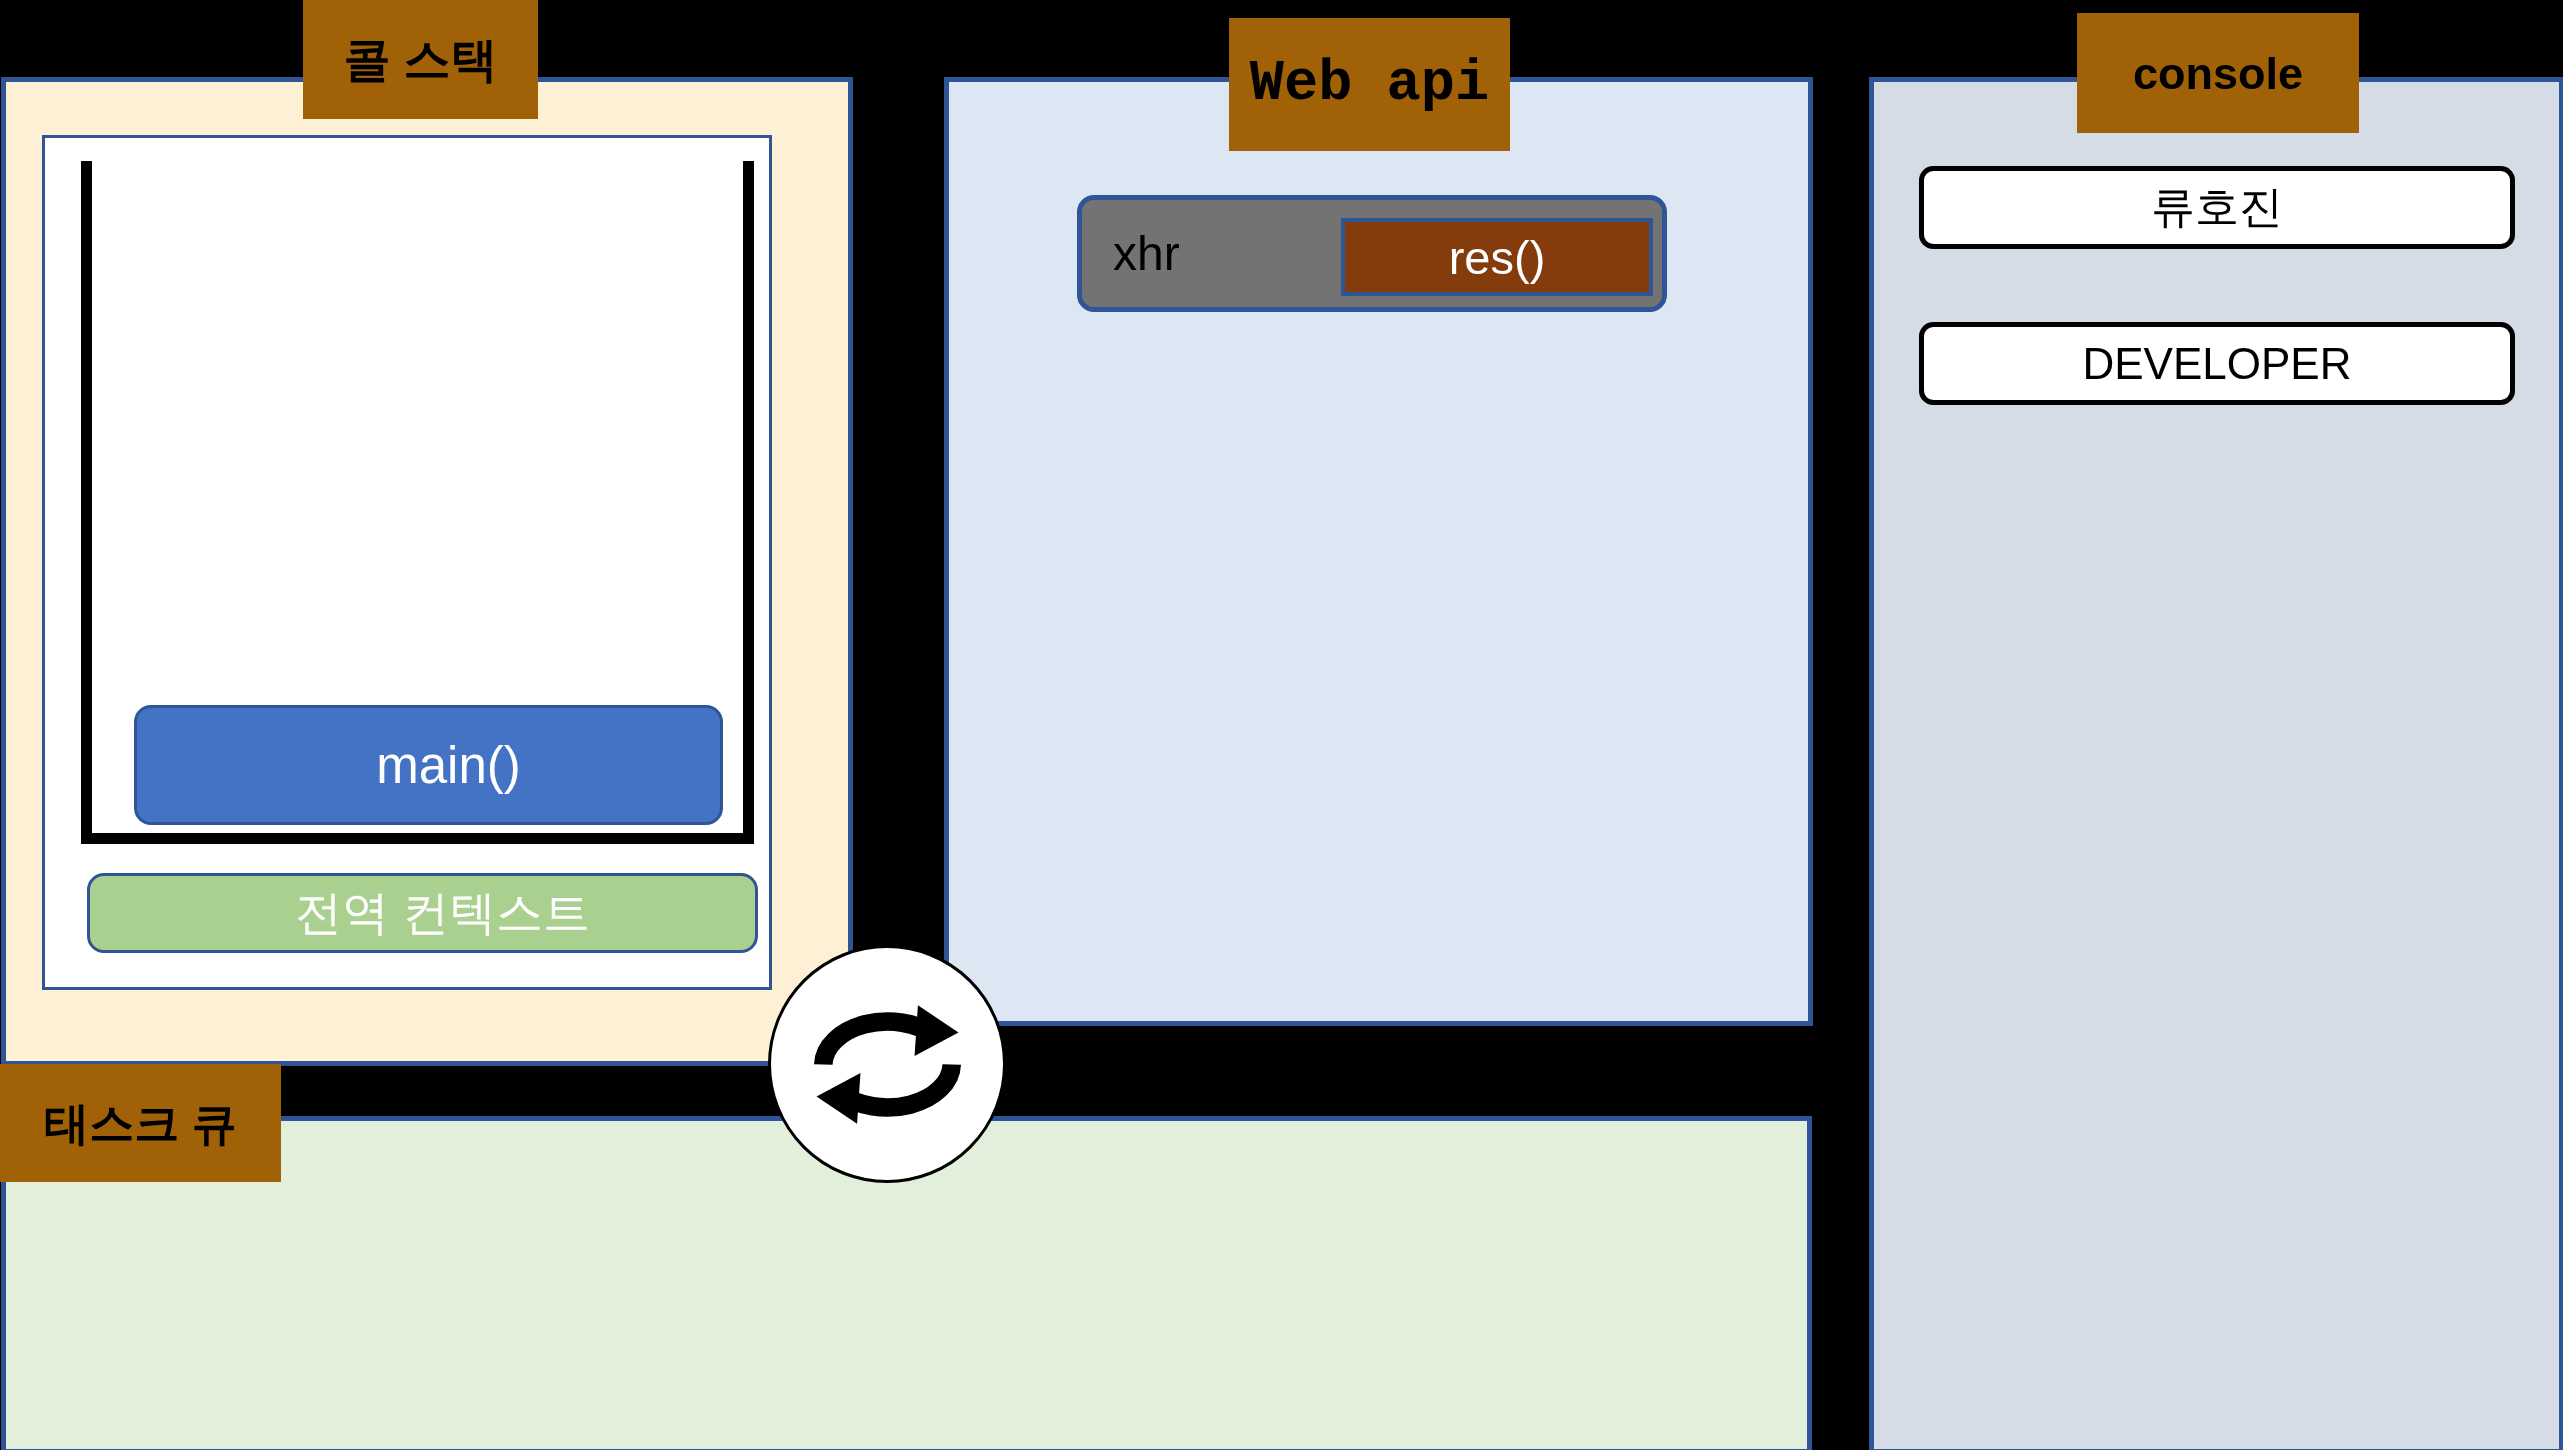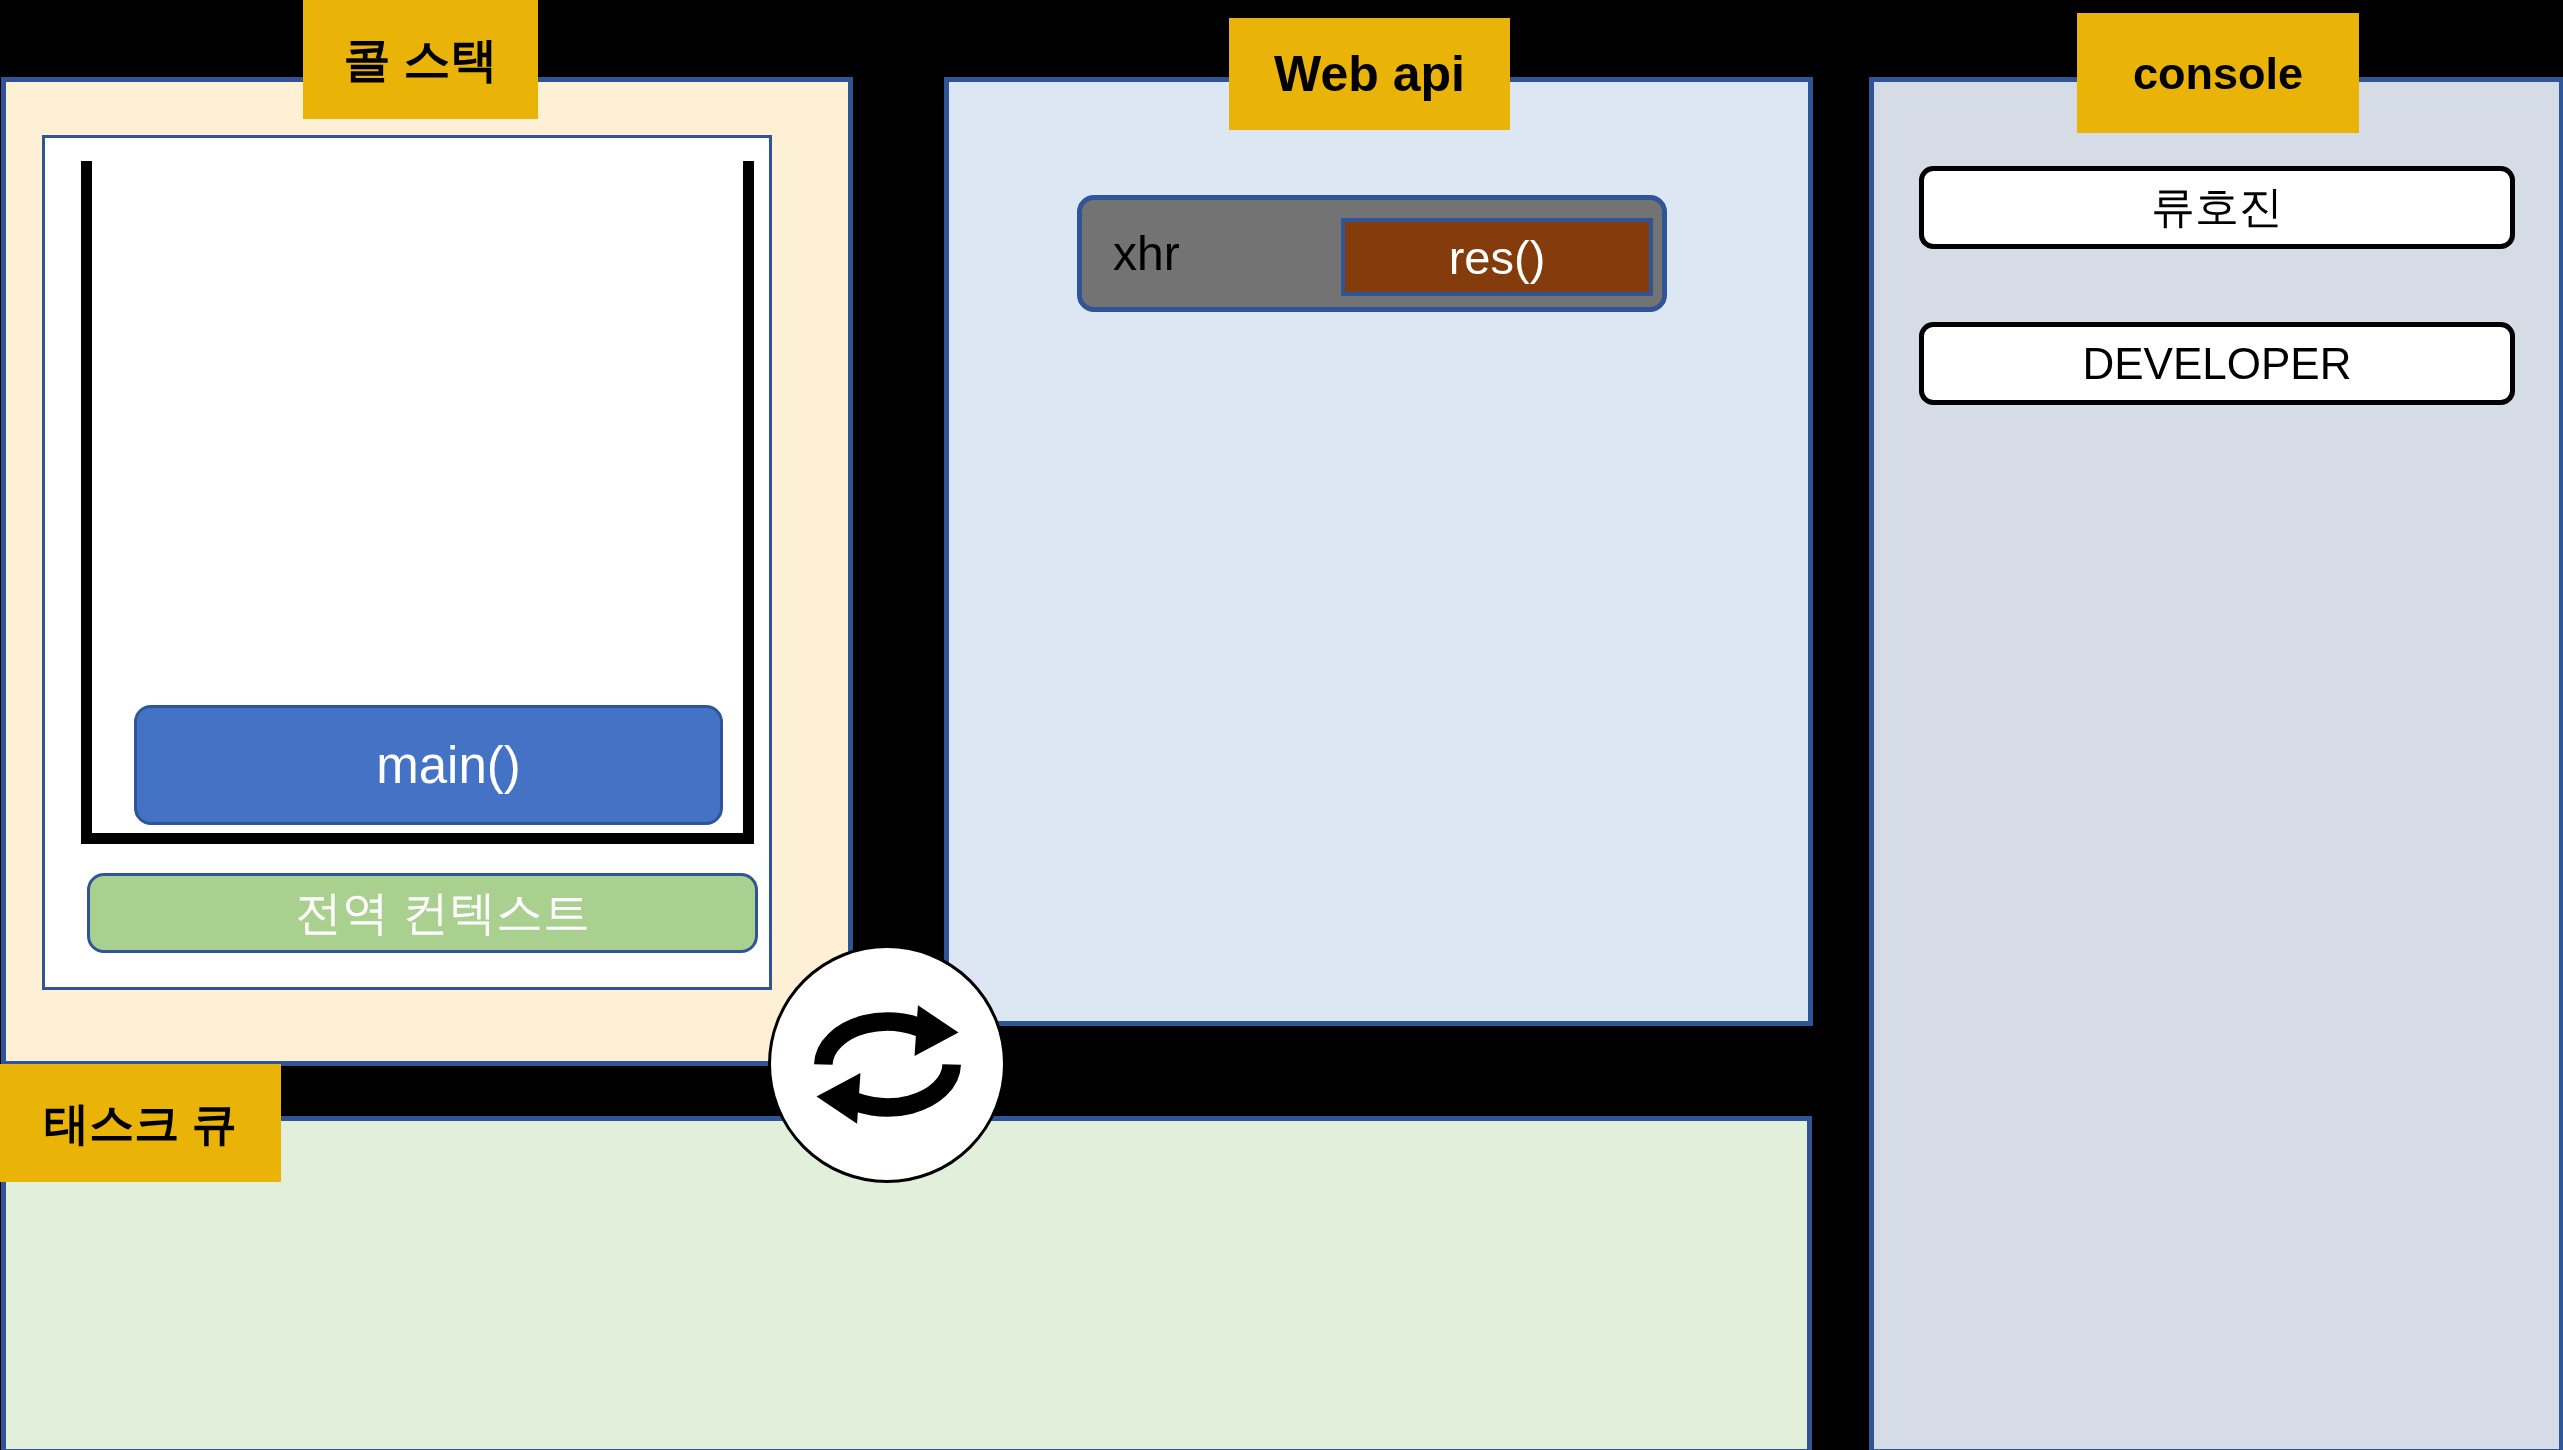--- a/index.html
+++ b/index.html
@@ -26,33 +26,33 @@
     border: 5.2px solid #2F5597;
   }
   .panel-callstack   { left: 1.3px;    top: 77px;  width: 852px; height: 989px; background: #FDF0D5; }
   .panel-webapi      { left: 944px; top: 77px;  width: 869px; height: 949px; background: #DDE7F3; }
   .panel-taskqueue   { left: 1.3px;    top: 1116px; width: 1811px; height: 338px;  background: #E2EFDA; }
   .panel-console     { left: 1869px; top: 77px;  width: 695px; height: 1377px; background: #D6DCE5; }
 
   
   .title-label {
     position: absolute;
-    background: #eab308;
+    background: #a16207;
     color: #000000;
     font-weight: bold;
     display: flex;
     align-items: center;
     justify-content: center;
     text-align: center;
     line-height: 1;
     z-index: 40;
     box-sizing: border-box;
   }
   .title-callstack { left: 303px;  top: 0px;    width: 235px; height: 119px; font-size: 47px; }
-  .title-webapi    { left: 1229px; top: 18px;   width: 281px; height: 112px; font-size: 50px; }
+  .title-webapi    { left: 1229px; top: 18px;   width: 281px; height: 133px; font-size: 57px; font-family: Liberation Mono, monospace; }
   .title-console   { left: 2077px; top: 13px;   width: 282px; height: 120px; font-size: 45px; }
   .title-taskqueue { left: 0px;    top: 1064px; width: 281px; height: 118px; font-size: 45px; }
 
   
   .callstack-inner {
     position: absolute;
     left: 42px;
     top: 135px;
     width: 730px;
     height: 855px;

